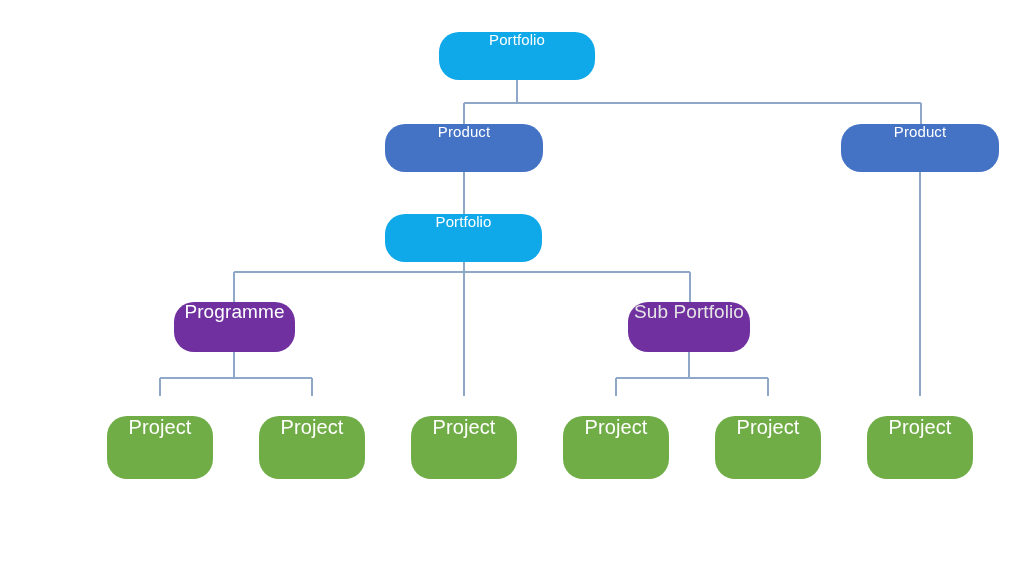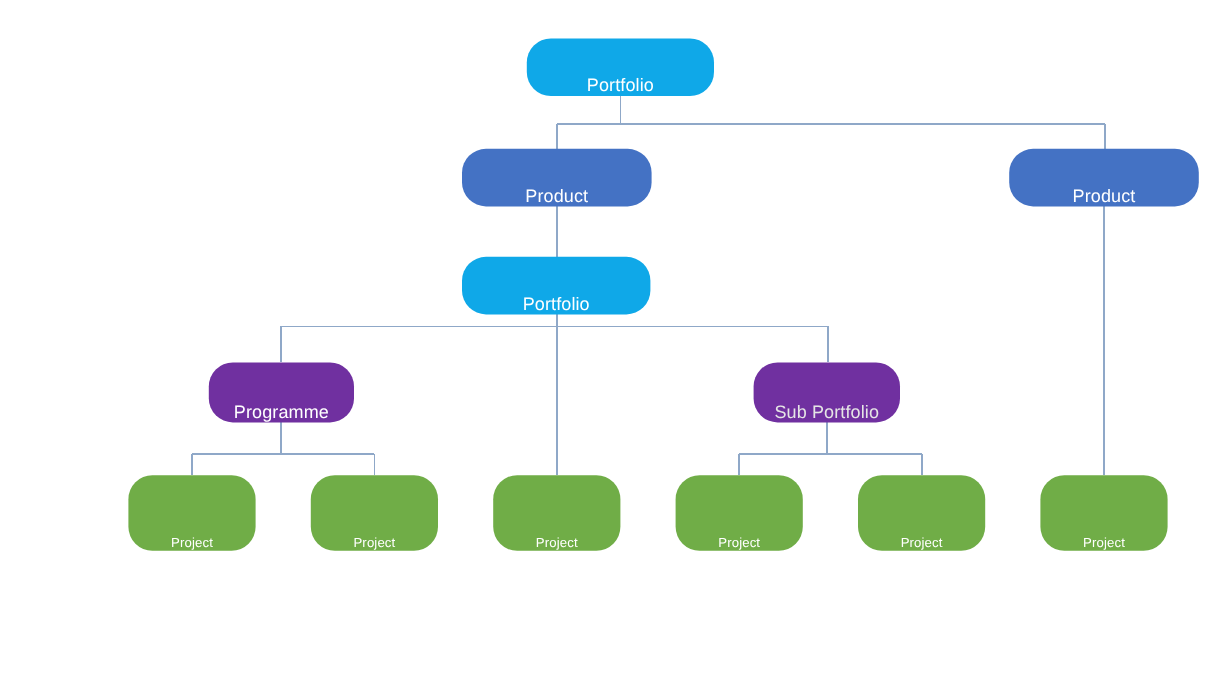--- a/index.html
+++ b/index.html
@@ -21,36 +21,36 @@
     position: absolute;
     left: 0;
     top: 0;
     width: 1024px;
     height: 576px;
     pointer-events: none;
   }
   .node {
     position: absolute;
     display: flex;
-    align-items: flex-end;
+    align-items: flex-start;
     justify-content: center;
     color: #ffffff;
     font-family: "Liberation Sans", sans-serif;
     font-weight: 400;
     letter-spacing: 0.1px;
     text-align: center;
     line-height: 1.1;
     z-index: 2;
     user-select: none;
     border-radius: 20px;
   }
   .node-portfolio { background: #0FA8E8; font-size: 15px; }
   .node-product   { background: #4472C4; font-size: 15px; }
-  .node-programme { background: #7030A0; font-size: 15px; }
-  .node-project   { background: #70AD47; font-size: 11px; }
+  .node-programme { background: #7030A0; font-size: 19px; }
+  .node-project   { background: #70AD47; font-size: 20px; margin-top: 20px; }
   .node-label { pointer-events: none; }
 </style>
 </head>
 <body>
 
 <div id="diagram-canvas">
 
   <svg id="connector-layer" viewBox="0 0 1024 576" width="1024" height="576" xmlns="http://www.w3.org/2000/svg">
     <g id="connector-group" fill="none" stroke="#8FA8C8" stroke-width="1.5" stroke-linecap="butt" shape-rendering="crispEdges">
         <path d="M 517,80 L 517,103 M 464,103 L 921,103 M 464,103 L 464,124 M 921,103 L 921,124"></path>

